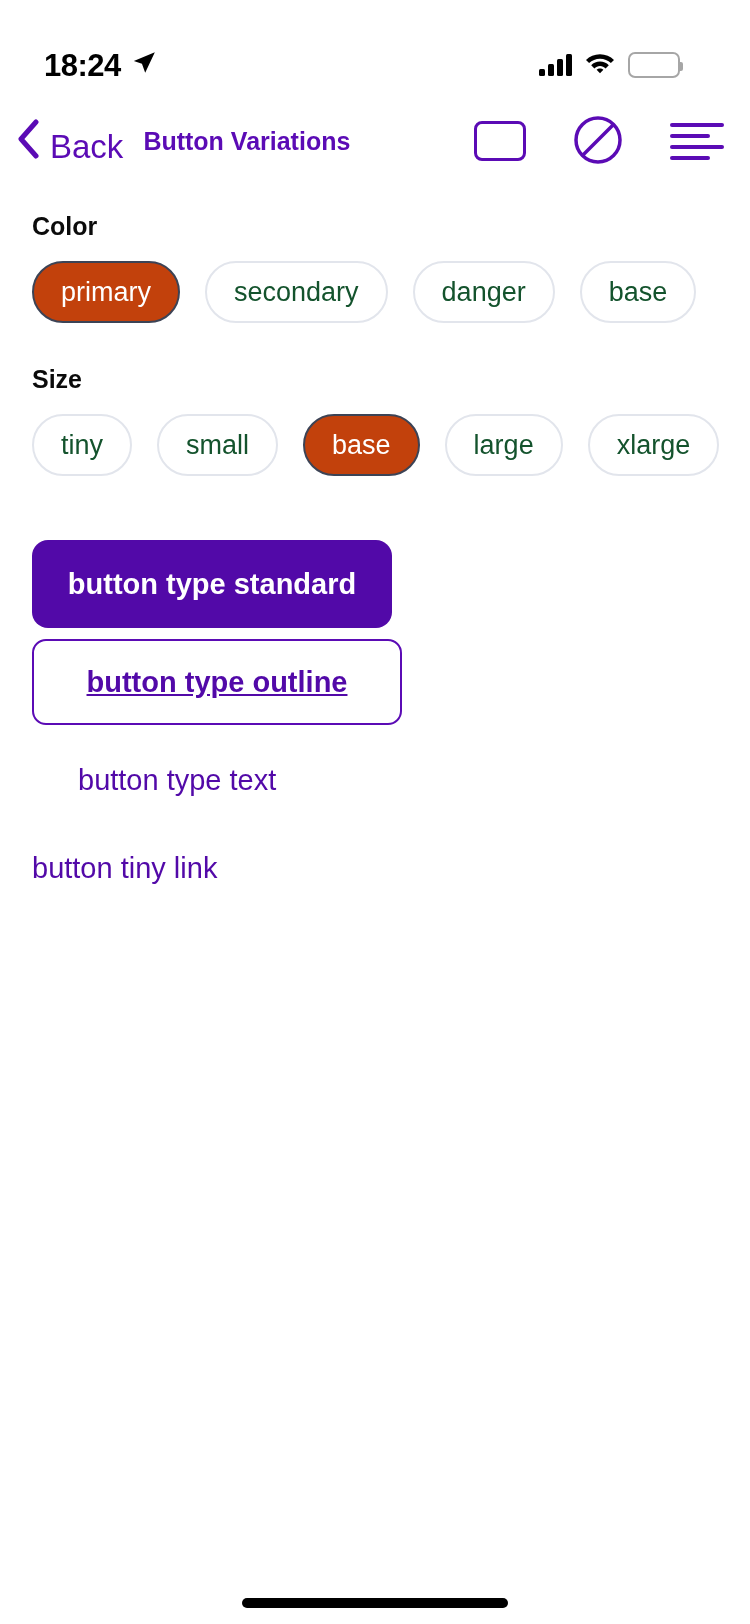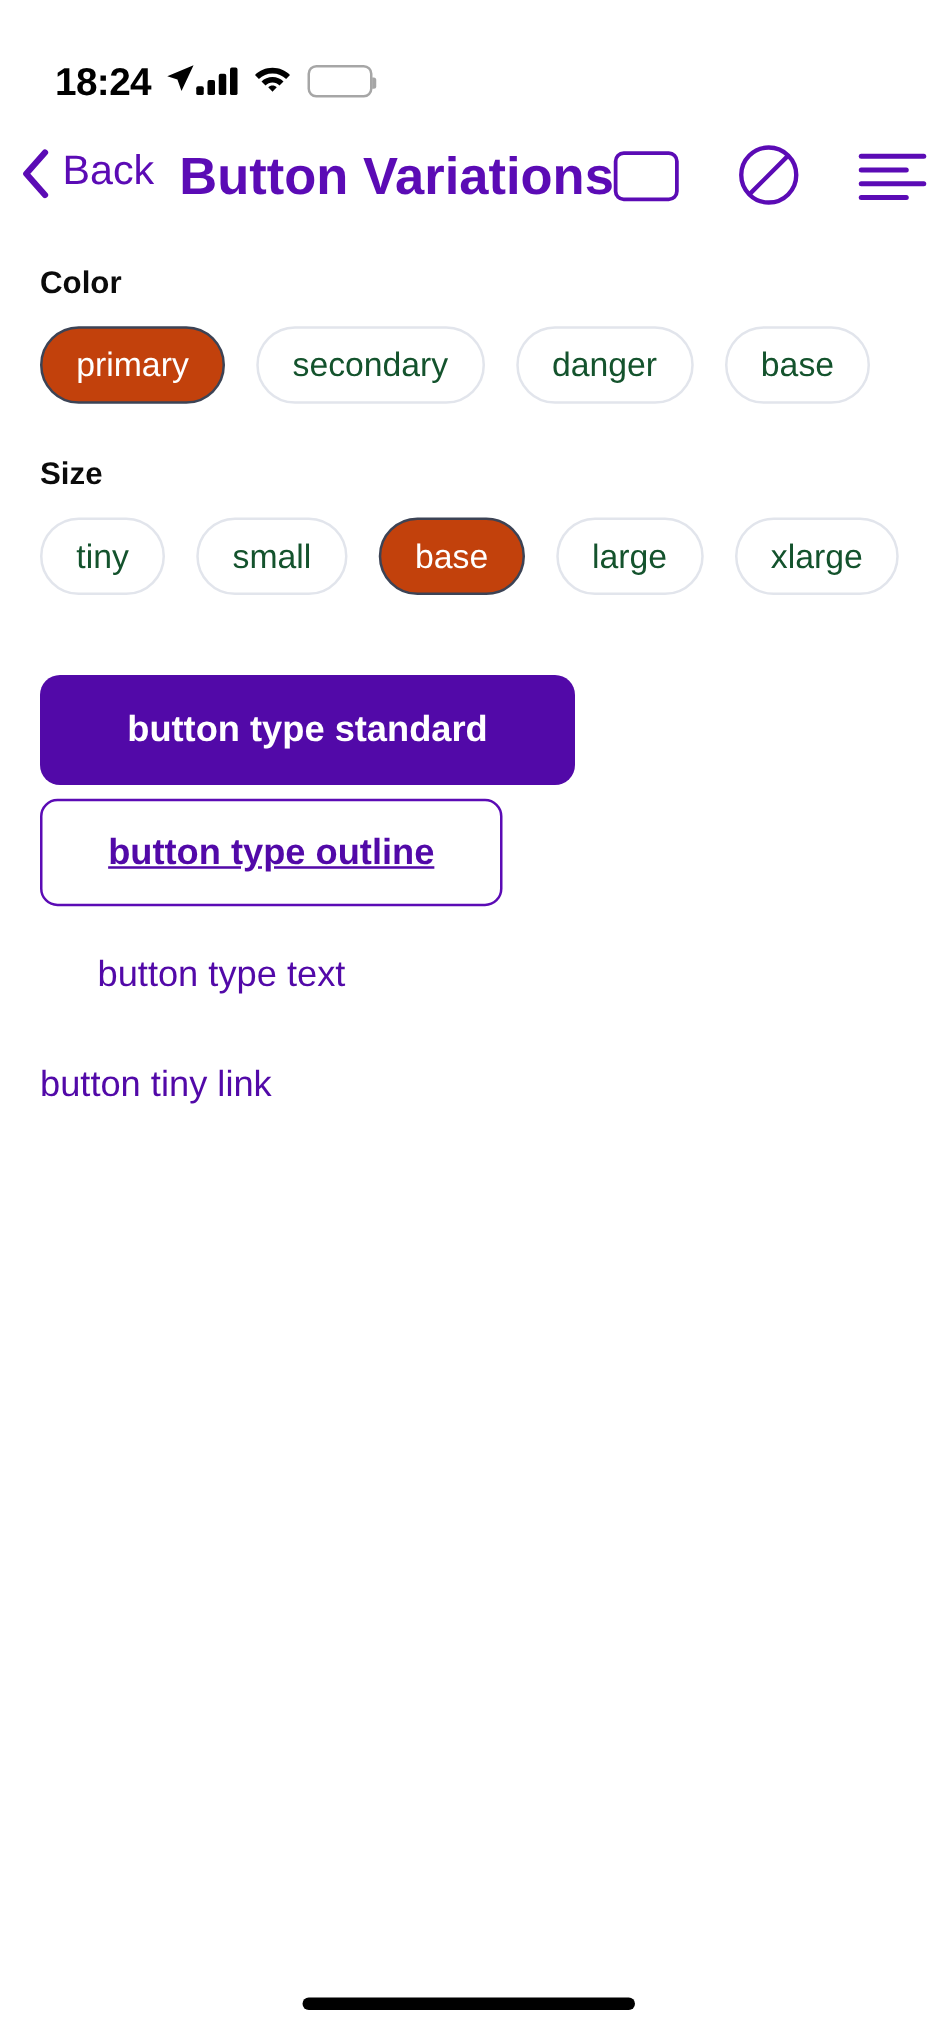--- a/index.html
+++ b/index.html
@@ -21,21 +21,21 @@
   }
 
   
   .status-bar {
     position: absolute;
     top: 0; left: 0;
     width: 720px;
     height: 100px;
     display: flex;
     align-items: center;
-    justify-content: flex-start;
+    justify-content: space-between;
     padding: 30px 40px 0 44px;
   }
   .status-left {
     display: flex;
     align-items: center;
     gap: 10px;
   }
   .status-time {
     font-size: 31px;
     font-weight: 700;
@@ -96,33 +96,33 @@
     position: absolute;
     top: 104px; left: 0;
     width: 750px;
     height: 74px;
     display: flex;
     align-items: center;
     padding: 0 22px 0 16px;
   }
   .nav-back {
     display: flex;
-    align-items: flex-start;
+    align-items: flex-end;
     gap: 10px;
     cursor: pointer;
   }
   .back-chevron { display: block; }
   .nav-back-label {
     font-size: 33px;
     font-weight: 400;
     color: #5B0BB5;
     line-height: 1;
   }
   .nav-title {
-    font-size: 42px;
+    font-size: 25px;
     font-weight: 700;
     color: #5B0BB5;
     margin-left: 20px;
     line-height: 1;
     white-space: nowrap;
   }
   .nav-actions {
     margin-left: auto;
     display: flex;
     align-items: center;
@@ -215,21 +215,21 @@
     display: inline-flex;
     align-items: center;
     justify-content: center;
     background: #5209A8;
     color: #ffffff;
     border: none;
     border-radius: 16px;
     font-size: 29px;
     font-weight: 700;
     height: 88px;
-    width: 428px;
+    width: 360px;
     cursor: pointer;
     font-family: "Liberation Sans", sans-serif;
   }
 
   .btn-outline {
     display: inline-flex;
     align-items: center;
     justify-content: center;
     background: #ffffff;
     color: #5209A8;

